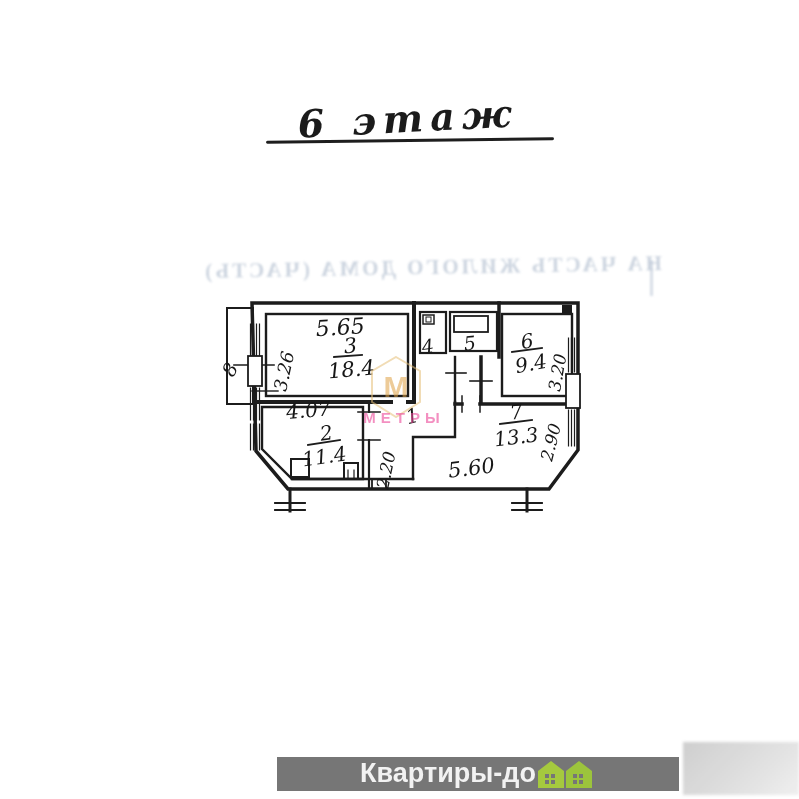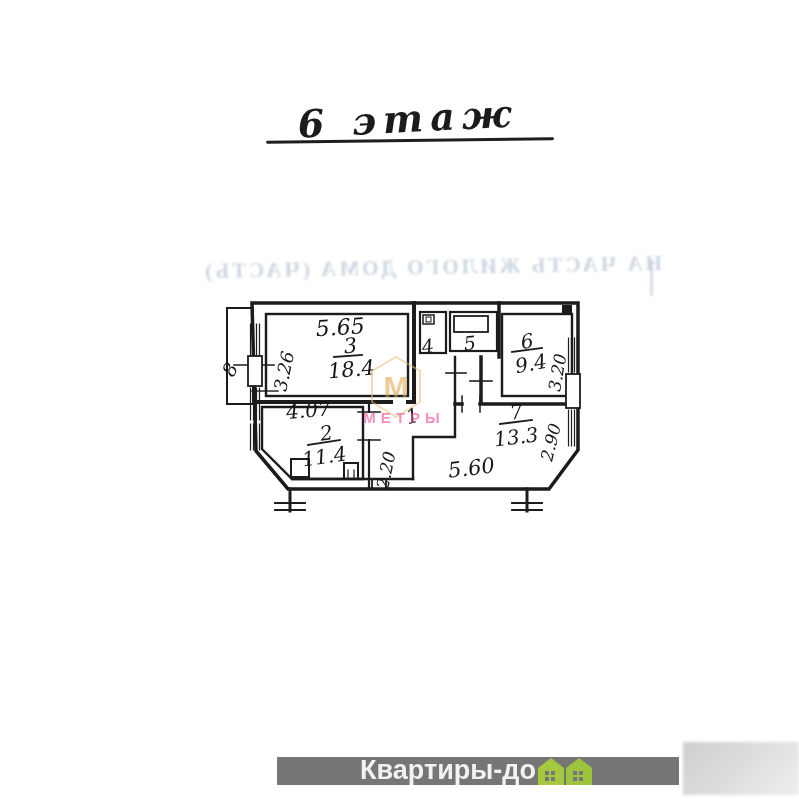--- a/index.html
+++ b/index.html
@@ -24,21 +24,21 @@
   #bleed-mark{left:650px;top:260px;width:3px;height:36px;background:#b4c0d2;
          opacity:.5;filter:blur(1px);}
 
   
   #wm-hex{left:368px;top:356px;opacity:.55;}
   #wm-label{left:352px;top:409px;width:104px;text-align:center;
          font-weight:bold;font-size:15px;letter-spacing:5px;
          color:#ec4899;opacity:.6;filter:blur(.4px);}
 
   
-  #brandbar{left:277px;top:757px;width:402px;height:28px;background:#767676;
+  #brandbar{left:277px;top:757px;width:402px;height:34px;background:#767676;
          display:flex;align-items:center;justify-content:center;
          color:#f2f2f2;font-weight:bold;font-size:27px;white-space:nowrap;}
   #brandbar .txt{position:relative;top:-1px;}
   #gray-block{left:683px;top:742px;width:116px;height:53px;
          background:linear-gradient(135deg,#cccccc 0%,#e3e3e3 70%,#efefef 100%);
          filter:blur(1.5px);opacity:.95;}
 
   svg text{fill:#161616;font-family:"DejaVu Serif",serif;font-style:italic;}
 </style>
 </head>

